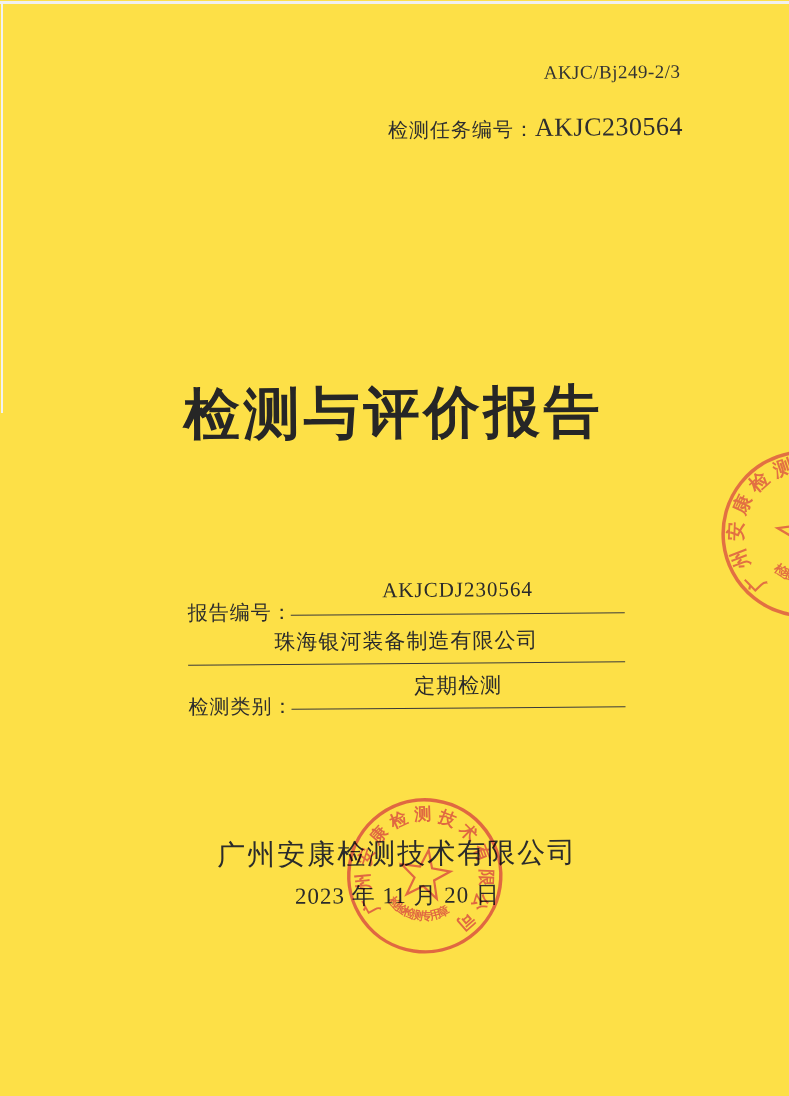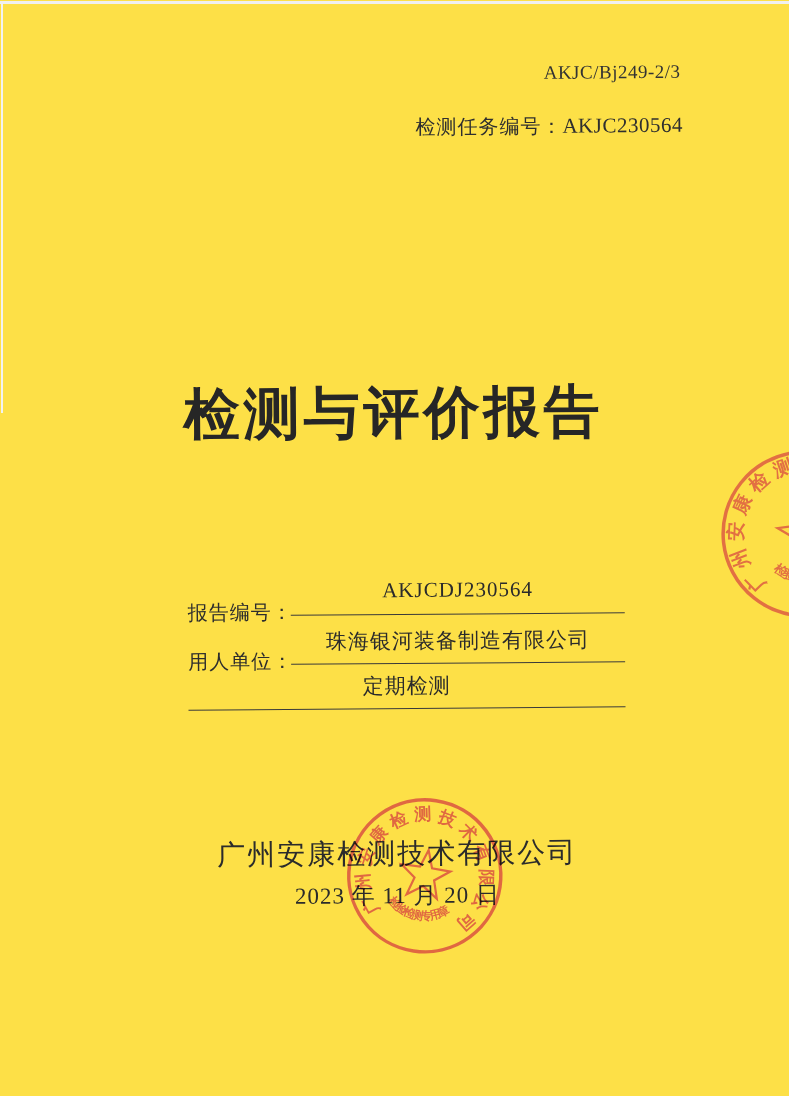--- a/index.html
+++ b/index.html
@@ -17,21 +17,21 @@
   .scan { position: absolute; inset: 0; transform: rotate(-0.45deg); transform-origin: 400px 520px; }
 
   .doc-code {
     position: absolute; top: 63px; right: 105px;
     font-size: 19px; letter-spacing: 0.5px; color: #333;
   }
   .task-line {
     position: absolute; top: 114px; right: 103px;
     font-size: 20px; color: #2f2f2f; letter-spacing: 1px;
   }
-  .task-line .task-num { font-size: 21px; letter-spacing: 0.5px; }
+  .task-line .task-num { font-size: 26px; letter-spacing: 0.5px; }
 
   .title {
     position: absolute; top: 376px; left: 0; width: 100%;
     margin: 0; text-align: center;
     font-size: 56px; font-weight: bold; letter-spacing: 4px;
     color: #262626;
   }
 
   .field-row {
     position: absolute; left: 187px; width: 437px;
@@ -87,25 +87,25 @@
     </div>
 
     <h1 class="title">检测与评价报告</h1>
 
     <div class="field-row row1">
       <span class="flabel">报告编号：</span>
       <span class="fvalue">AKJCDJ230564</span>
     </div>
 
     <div class="field-row row2">
-      <span class="flabel">用人单位：</span>
       <span class="fvalue">珠海银河装备制造有限公司</span>
     </div>
 
     <div class="field-row row3">
+      <span class="flabel">检测类别：</span>
       <span class="fvalue">定期检测</span>
     </div>
 
     <div class="issuer">广州安康检测技术有限公司</div>
     <div class="issue-date">2023 年 11 月 20 日</div>
 
     <svg class="seal seal-bottom" width="170" height="170" viewBox="0 0 170 170">
       <g transform="rotate(9 85 85)">
         <circle cx="85" cy="85" r="76" fill="none" stroke="currentColor" stroke-width="3.5"></circle>
         <path id="ringA" d="M 49 127.9 A 56 56 0 1 1 121 127.9" fill="none"></path>

